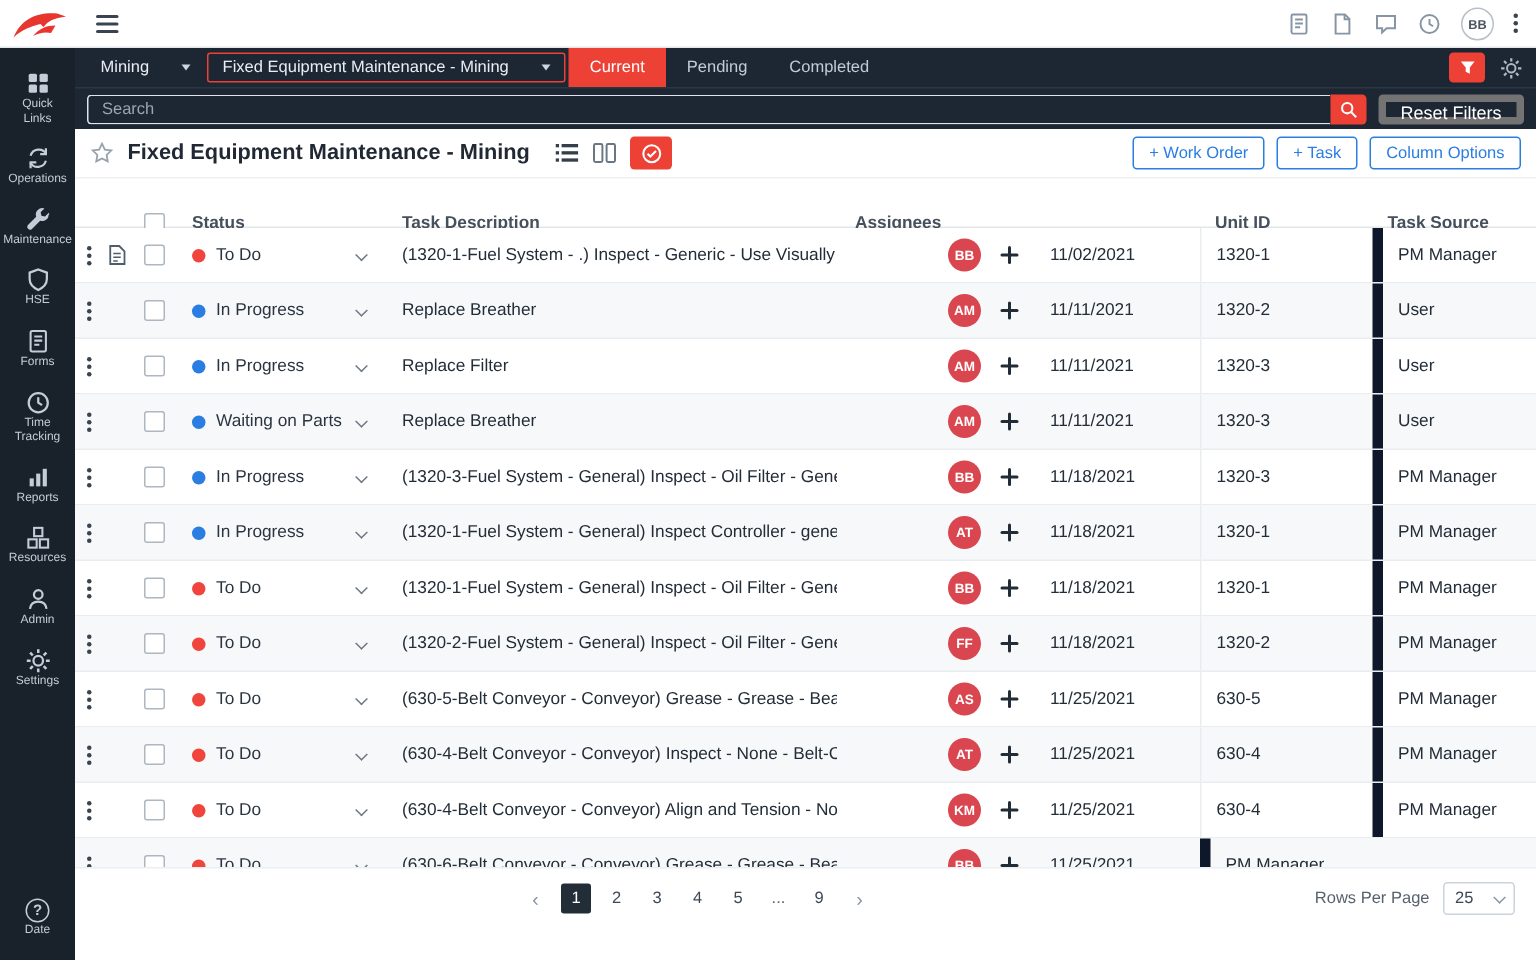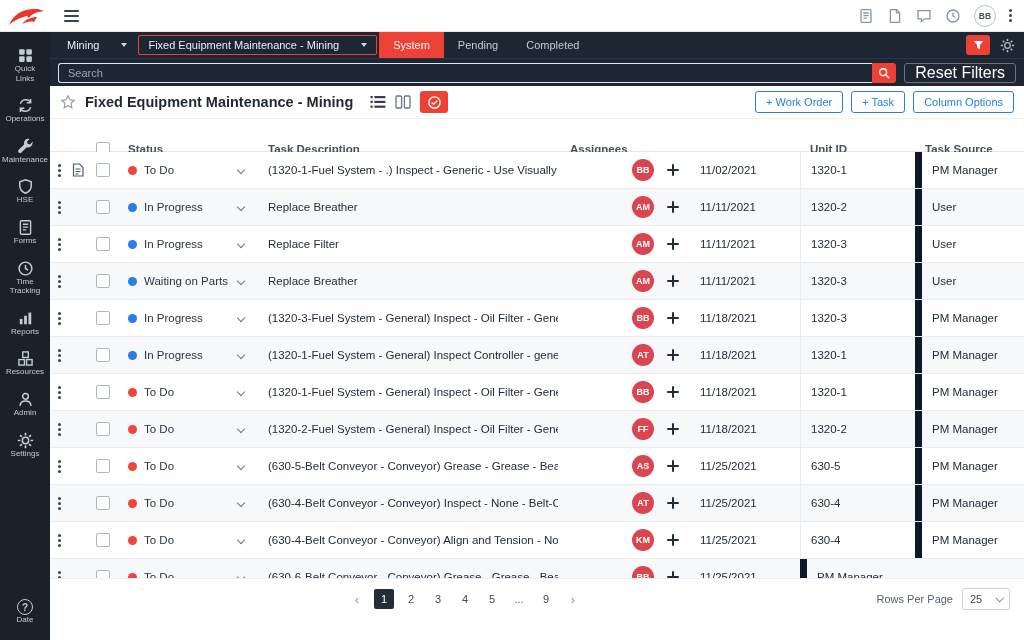--- a/index.html
+++ b/index.html
@@ -39,21 +39,21 @@
   .tab.active { background:#ee4136; color:#fff; }
   .nav-right { margin-left:auto; display:flex; align-items:center; gap:10px; padding-right:9px; }
   .filter-btn { width:24px; height:20px; background:#ee4136; border:none; border-radius:3px; display:flex; align-items:center; justify-content:center; cursor:pointer; }
 
   
   .searchbar { height:28px; flex:0 0 28px; background:#1d2633; border-top:1px solid #2b3644; display:flex; align-items:center; gap:8px; padding:0 8px; }
   .search-wrap { flex:1; display:flex; height:20px; }
   .search-input { flex:1; background:transparent; border:1px solid #dfe5eb; border-right:none; border-radius:3px 0 0 3px; color:#e3e9ef; font-size:11px; padding:0 9px; outline:none; }
   .search-input::placeholder { color:#9aa6b3; }
   .search-btn { width:24px; background:#ee4136; border:none; border-radius:0 3px 3px 0; display:flex; align-items:center; justify-content:center; cursor:pointer; }
-  .reset-btn { height:20px; background:transparent; border:1px solid #737373; border-radius:3px; color:#fff; font-size:16px; padding:0 10px; cursor:pointer; }
+  .reset-btn { height:20px; background:transparent; border:5px solid #737373; border-radius:3px; color:#fff; font-size:12px; padding:0 10px; cursor:pointer; }
 
   
   .content { flex:1; background:#fff; display:flex; flex-direction:column; min-height:0; }
   .page-header { height:32px; flex:0 0 32px; display:flex; align-items:center; gap:9px; padding:0 10px 0 10px; }
   .page-title { font-size:14.5px; font-weight:700; color:#1f2833; margin-right:8px; white-space:nowrap; }
   .hbtn-check { width:28px; height:22px; background:#ee4136; border:none; border-radius:3px; display:flex; align-items:center; justify-content:center; cursor:pointer; }
   .header-actions { margin-left:auto; display:flex; gap:8px; }
   .blue-btn { height:22px; background:#fff; border:1px solid #2a7de1; border-radius:3px; color:#2a7de1; font-size:11px; padding:0 10px; cursor:pointer; white-space:nowrap; }
 
   
@@ -220,21 +220,21 @@
 
       <div class="navbar">
         <div class="dd">
           <span>Mining</span>
           <span class="caret"></span>
         </div>
         <div class="dd dd-view">
           <span>Fixed Equipment Maintenance - Mining</span>
           <span class="caret"></span>
         </div>
-        <div class="tab active">System</div>
+        <div class="tab active">Current</div>
         <div class="tab">Pending</div>
         <div class="tab">Completed</div>
         <div class="nav-right">
           <button class="filter-btn">
             <svg width="11" height="11" viewBox="0 0 12 12">
                 <path d="M1 1h10L7.5 5.5V10l-3-1.5V5.5L1 1z" fill="#fff"></path>
               </svg>
           </button>
           <svg width="15" height="15" viewBox="0 0 16 16" fill="none" stroke="#aeb9c5">
               <circle cx="8" cy="8" r="3" stroke-width="1.4"></circle>

